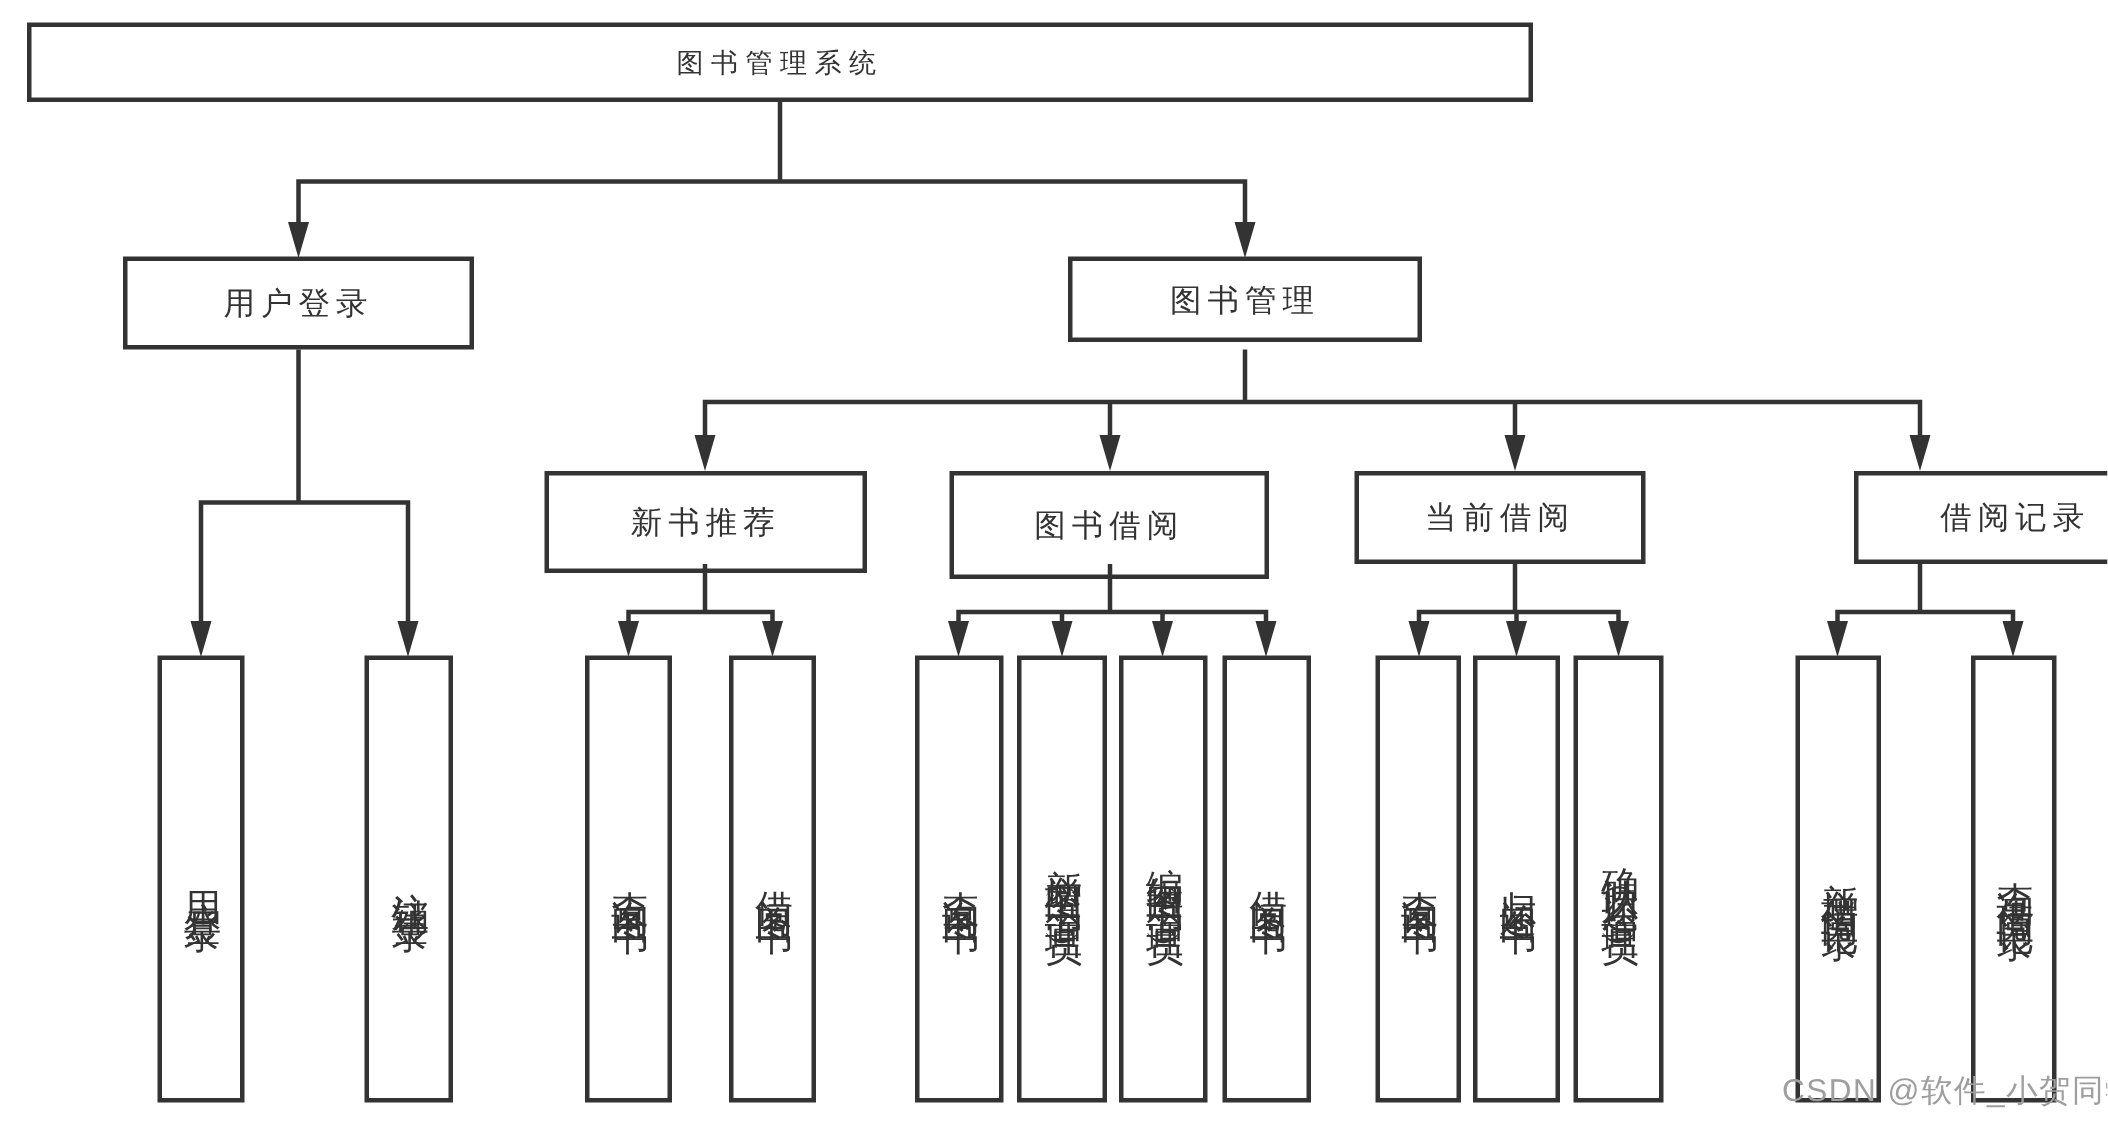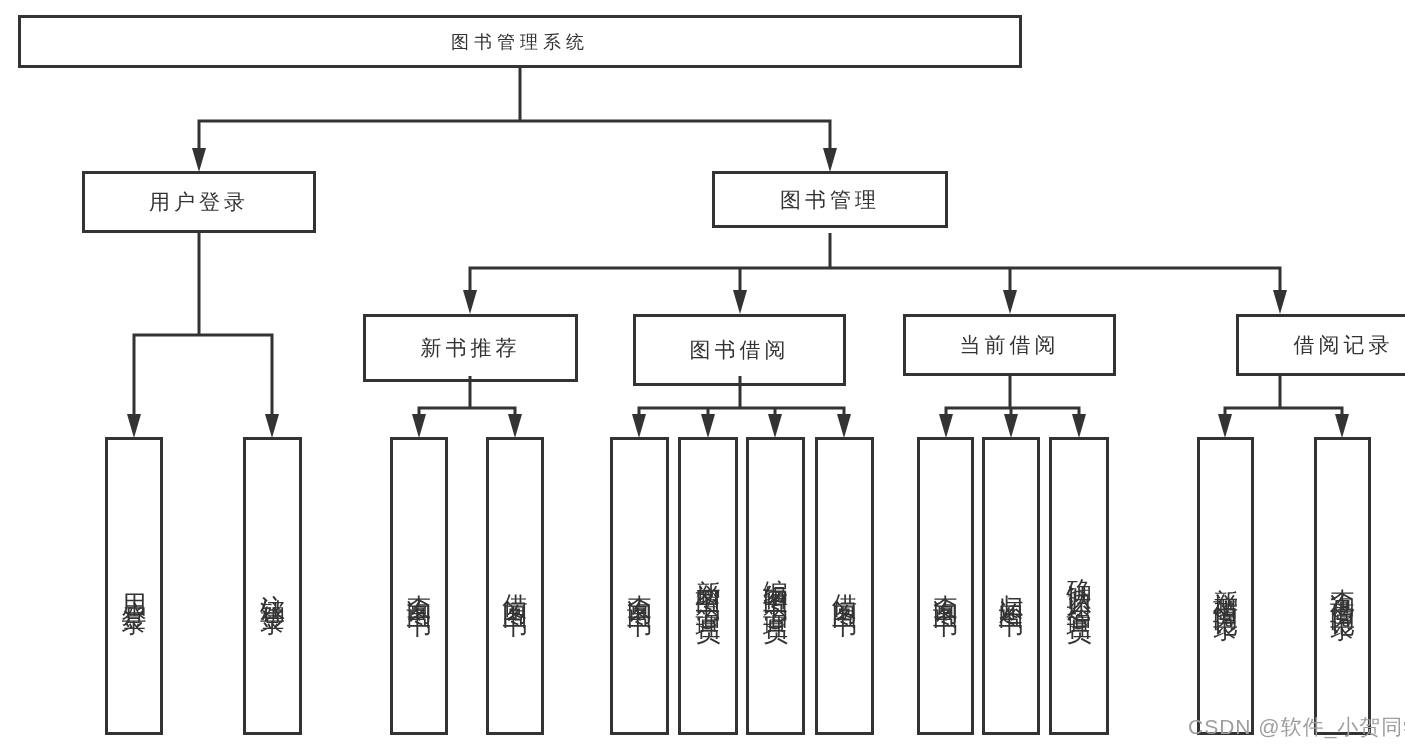--- a/index.html
+++ b/index.html
@@ -125,21 +125,21 @@
   <div class="box" style="left:712px; top:171px; width:236px; height:57px;">
     <span class="node-label">图书管理</span>
   </div>
 
   <div class="box" style="left:363px; top:314px; width:215px; height:68px;">
     <span class="node-label">新书推荐</span>
   </div>
   <div class="box" style="left:633px; top:314px; width:213px; height:72px;">
     <span class="node-label">图书借阅</span>
   </div>
-  <div class="box" style="left:903px; top:314px; width:213px; height:62px;">
+  <div class="box" style="left:903px; top:314px; width:194px; height:62px;">
     <span class="node-label">当前借阅</span>
   </div>
   <div class="box" style="left:1236px; top:314px; width:215px; height:62px;">
     <span class="node-label">借阅记录</span>
   </div>
 
   <div class="box leaf" style="left:105px; top:437px; width:58px; height:298px;">
     <span class="leaf-label">用户登录</span>
   </div>
   <div class="box leaf" style="left:243px; top:437px; width:59px; height:298px;">

